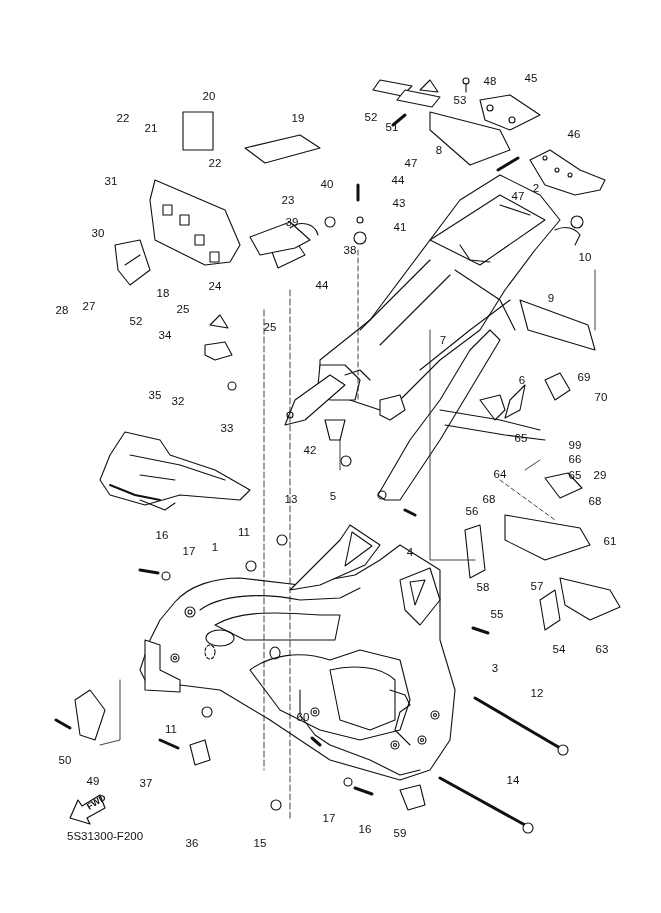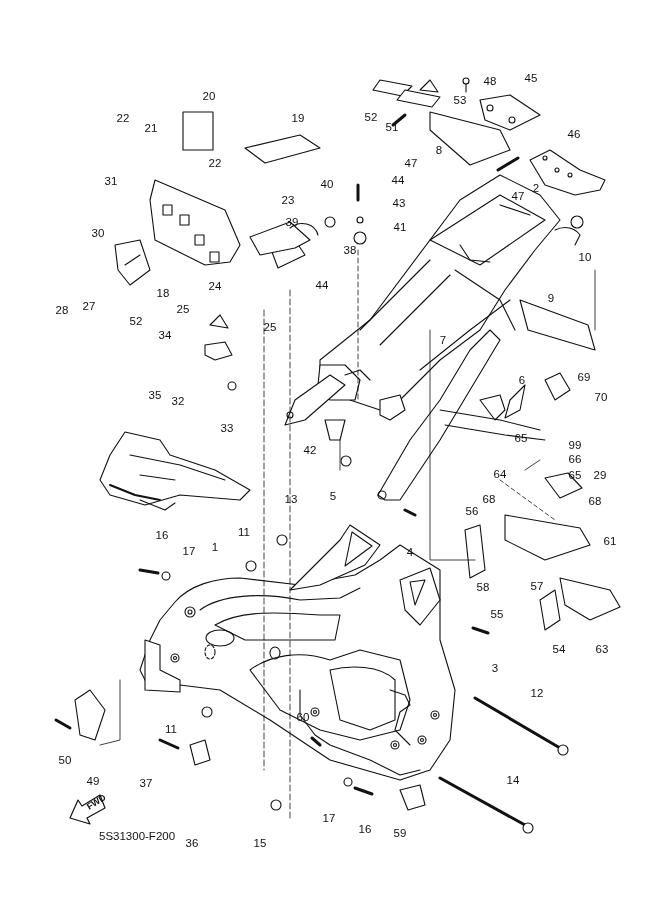--- a/index.html
+++ b/index.html
@@ -1,19 +1,19 @@
 <!DOCTYPE html>
 <html><head>
 <meta charset="utf-8">
 <style>
   html, body { margin: 0; padding: 0; background: #ffffff; }
   #canvas { position: relative; width: 661px; height: 913px; background: #ffffff; overflow: hidden; }
   #art { position: absolute; left: 0; top: 0; }
   .lbl { position: absolute; font-family: "Liberation Sans", sans-serif; font-size: 11.5px; font-weight: normal; color: #111; line-height: 12px; white-space: nowrap; transform: translate(-50%, -50%); cursor: pointer; }
-  .caption { position: absolute; left: 67px; top: 830px; font-family: "Liberation Sans", sans-serif; font-size: 11.5px; color: #111; margin-left: 32px; }
+  .caption { position: absolute; left: 67px; top: 830px; font-family: "Liberation Sans", sans-serif; font-size: 11.5px; color: #111; }
   .fwd-text { position: absolute; left: 86px; top: 797px; font-family: "Liberation Sans", sans-serif; font-size: 9px; font-weight: bold; transform: rotate(-32deg); color:#111; }
 </style>
 </head>
 <body>
 
 <div id="canvas">
   <svg id="art" width="661" height="913" viewBox="0 0 661 913" fill="none" stroke="#111" stroke-width="1.1" stroke-linejoin="round" stroke-linecap="round">
 
     <g>
       <path d="M175,602 C190,585 215,578 240,578 L300,585 L355,575 L380,560 L400,545 L440,570 L440,640 L455,690 L450,740 L430,770 L400,780 L330,760 L270,720 L220,690 L180,685 L150,690 L140,670 L150,640 L160,620 Z" fill="#fff"></path>

